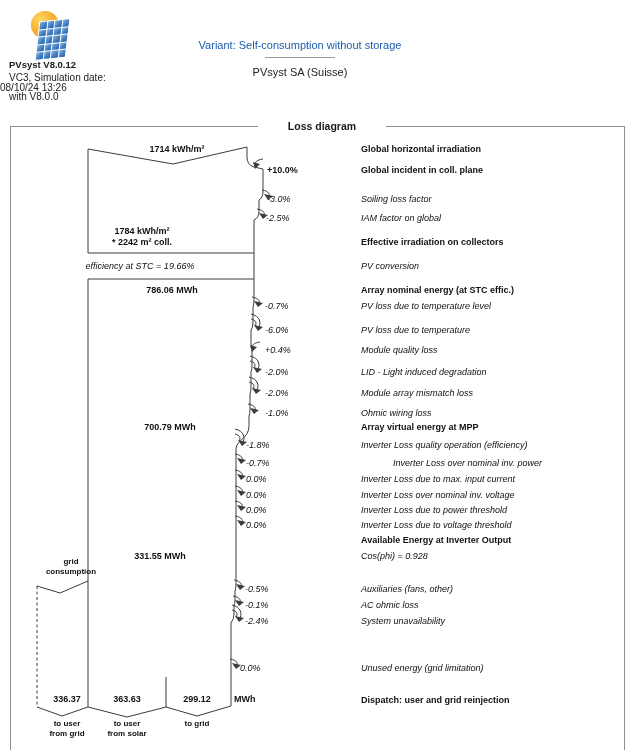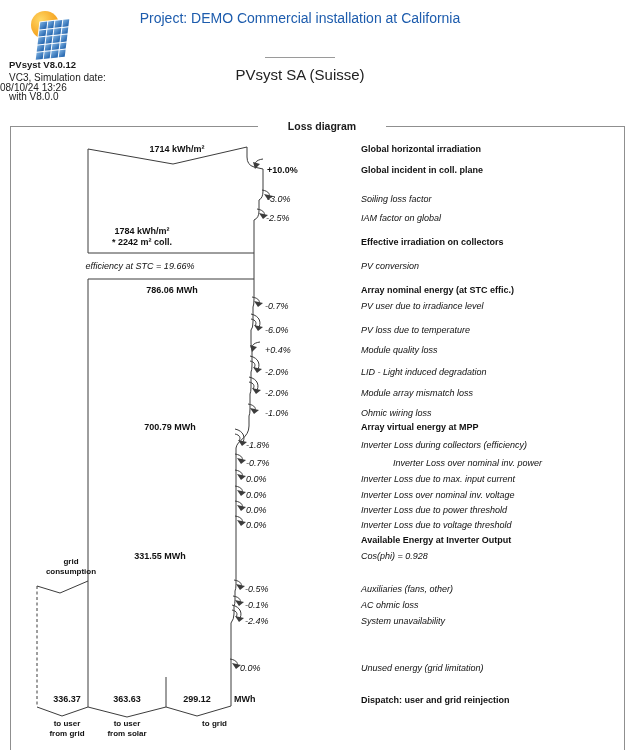--- a/index.html
+++ b/index.html
@@ -3,21 +3,21 @@
 <meta charset="utf-8">
 <style>
   html,body{margin:0;padding:0;background:#fff;}
   .page{position:relative;width:634px;height:750px;background:#fff;overflow:hidden;
         font-family:"Liberation Sans",sans-serif;color:#1a1a1a;}
   .abs{position:absolute;}
   
   .proj-title{left:10px;top:10px;width:580px;text-align:center;font-size:14px;color:#1d5cad;}
   .variant{left:10px;top:39px;width:580px;text-align:center;font-size:11px;color:#1d5cad;}
   .underline{left:265px;top:57px;width:70px;height:1px;background:#9a9a9a;}
-  .company{left:10px;top:66px;width:580px;text-align:center;font-size:15px;color:#222;}
+  .company{left:10px;top:66px;width:580px;text-align:center;font-size:11px;color:#222;}
   .sw{left:9px;top:59px;font-size:9.5px;font-weight:bold;}
   .meta{font-size:10px;line-height:9.5px;color:#222;}
   .m0{left:9px;top:73px;} .m1{left:0;top:82.5px;} .m2{left:9px;top:92px;}
   
   .logo{left:29px;top:11px;width:46px;height:48px;}
   .sun{position:absolute;left:2px;top:0;width:28px;height:28px;border-radius:50%;
        background:radial-gradient(circle at 35% 32%,#ffd966 0%,#f8b133 45%,#ef8f00 100%);}
   .panel{position:absolute;left:8px;top:9px;width:29px;height:37px;background:#fff;padding:1px;
          display:grid;grid-template-columns:repeat(4,1fr);grid-template-rows:repeat(5,1fr);
          gap:1px;transform:skewY(-6deg) skewX(-7deg);}
@@ -61,21 +61,21 @@
       <div class="cell"></div>
         <div class="cell"></div>
         <div class="cell"></div>
         <div class="cell"></div>
       <div class="cell"></div>
         <div class="cell"></div>
         <div class="cell"></div>
         <div class="cell"></div>
     </div>
   </div>
-  <div class="abs proj-title">Project: DEMO Commercial installation at California</div>
+  <div class="abs variant">Variant: Self-consumption without storage</div>
   <div class="abs underline"></div>
   <div class="abs company">PVsyst SA (Suisse)</div>
   <div class="abs sw">PVsyst V8.0.12</div>
   <div class="abs meta m0">VC3, Simulation date:</div>
   <div class="abs meta m1">08/10/24 13:26</div>
   <div class="abs meta m2">with V8.0.0</div>
 
   <div class="abs dbox"></div>
   <div class="abs dtitle">Loss diagram</div>
 
@@ -149,35 +149,35 @@
       <div class="txt italic" style="left: 266px; top: 213px;">-2.5%</div>
       <div class="txt italic" style="left: 361px; top: 213px;">IAM factor on global</div>
       <div class="txt val bold" style="left: 62px; top: 226px; width: 160px;">1784  kWh/m²</div>
       <div class="txt val bold" style="left: 62px; top: 237px; width: 160px;">* 2242 m² coll.</div>
       <div class="txt bold" style="left: 361px; top: 237px;">Effective irradiation on collectors</div>
       <div class="txt val italic" style="left: 60px; top: 261px; width: 160px;">efficiency at STC = 19.66%</div>
       <div class="txt italic" style="left: 361px; top: 261px;">PV conversion</div>
       <div class="txt val bold" style="left: 92px; top: 285px; width: 160px;">786.06 MWh</div>
       <div class="txt bold" style="left: 361px; top: 285px;">Array nominal energy (at STC effic.)</div>
       <div class="txt italic" style="left: 265px; top: 301px;">-0.7%</div>
-      <div class="txt italic" style="left: 361px; top: 301px;">PV user due to irradiance level</div>
+      <div class="txt italic" style="left: 361px; top: 301px;">PV loss due to temperature level</div>
       <div class="txt italic" style="left: 265px; top: 325px;">-6.0%</div>
       <div class="txt italic" style="left: 361px; top: 325px;">PV loss due to temperature</div>
       <div class="txt italic" style="left: 265px; top: 345px;">+0.4%</div>
       <div class="txt italic" style="left: 361px; top: 345px;">Module quality loss</div>
       <div class="txt italic" style="left: 265px; top: 367px;">-2.0%</div>
       <div class="txt italic" style="left: 361px; top: 367px;">LID - Light induced degradation</div>
       <div class="txt italic" style="left: 265px; top: 388px;">-2.0%</div>
       <div class="txt italic" style="left: 361px; top: 388px;">Module array mismatch loss</div>
       <div class="txt italic" style="left: 265px; top: 408px;">-1.0%</div>
       <div class="txt italic" style="left: 361px; top: 408px;">Ohmic wiring loss</div>
       <div class="txt val bold" style="left: 90px; top: 422px; width: 160px;">700.79 MWh</div>
       <div class="txt bold" style="left: 361px; top: 422px;">Array virtual energy at MPP</div>
       <div class="txt italic" style="left: 246px; top: 440px;">-1.8%</div>
-      <div class="txt italic" style="left: 361px; top: 440px;">Inverter Loss during collectors (efficiency)</div>
+      <div class="txt italic" style="left: 361px; top: 440px;">Inverter Loss quality operation (efficiency)</div>
       <div class="txt italic" style="left: 246px; top: 458px;">-0.7%</div>
       <div class="txt italic" style="left: 361px; top: 458px; margin-left: 32px;">Inverter Loss over nominal inv. power</div>
       <div class="txt italic" style="left: 246px; top: 474px;">0.0%</div>
       <div class="txt italic" style="left: 361px; top: 474px;">Inverter Loss due to max. input current</div>
       <div class="txt italic" style="left: 246px; top: 490px;">0.0%</div>
       <div class="txt italic" style="left: 361px; top: 490px;">Inverter Loss over nominal inv. voltage</div>
       <div class="txt italic" style="left: 246px; top: 505px;">0.0%</div>
       <div class="txt italic" style="left: 361px; top: 505px;">Inverter Loss due to power threshold</div>
       <div class="txt italic" style="left: 246px; top: 520px;">0.0%</div>
       <div class="txt italic" style="left: 361px; top: 520px;">Inverter Loss due to voltage threshold</div>
@@ -204,18 +204,18 @@
   <div class="txt val bold" style="left:167px;top:694px;width:60px;">299.12</div>
   <div class="txt bold" style="left:234px;top:694px;">MWh</div>
   <div class="txt small" style="left:37px;top:719px;width:60px;">
     <div>to user</div>
       <div>from grid</div>
   </div>
   <div class="txt small" style="left:97px;top:719px;width:60px;">
     <div>to user</div>
       <div>from solar</div>
   </div>
-  <div class="txt small" style="left:167px;top:719px;width:60px;text-align:right;">
+  <div class="txt small" style="left:167px;top:719px;width:60px;">
     <div>to grid</div>
       <div></div>
   </div>
 
 </div>
 
 </body></html>

